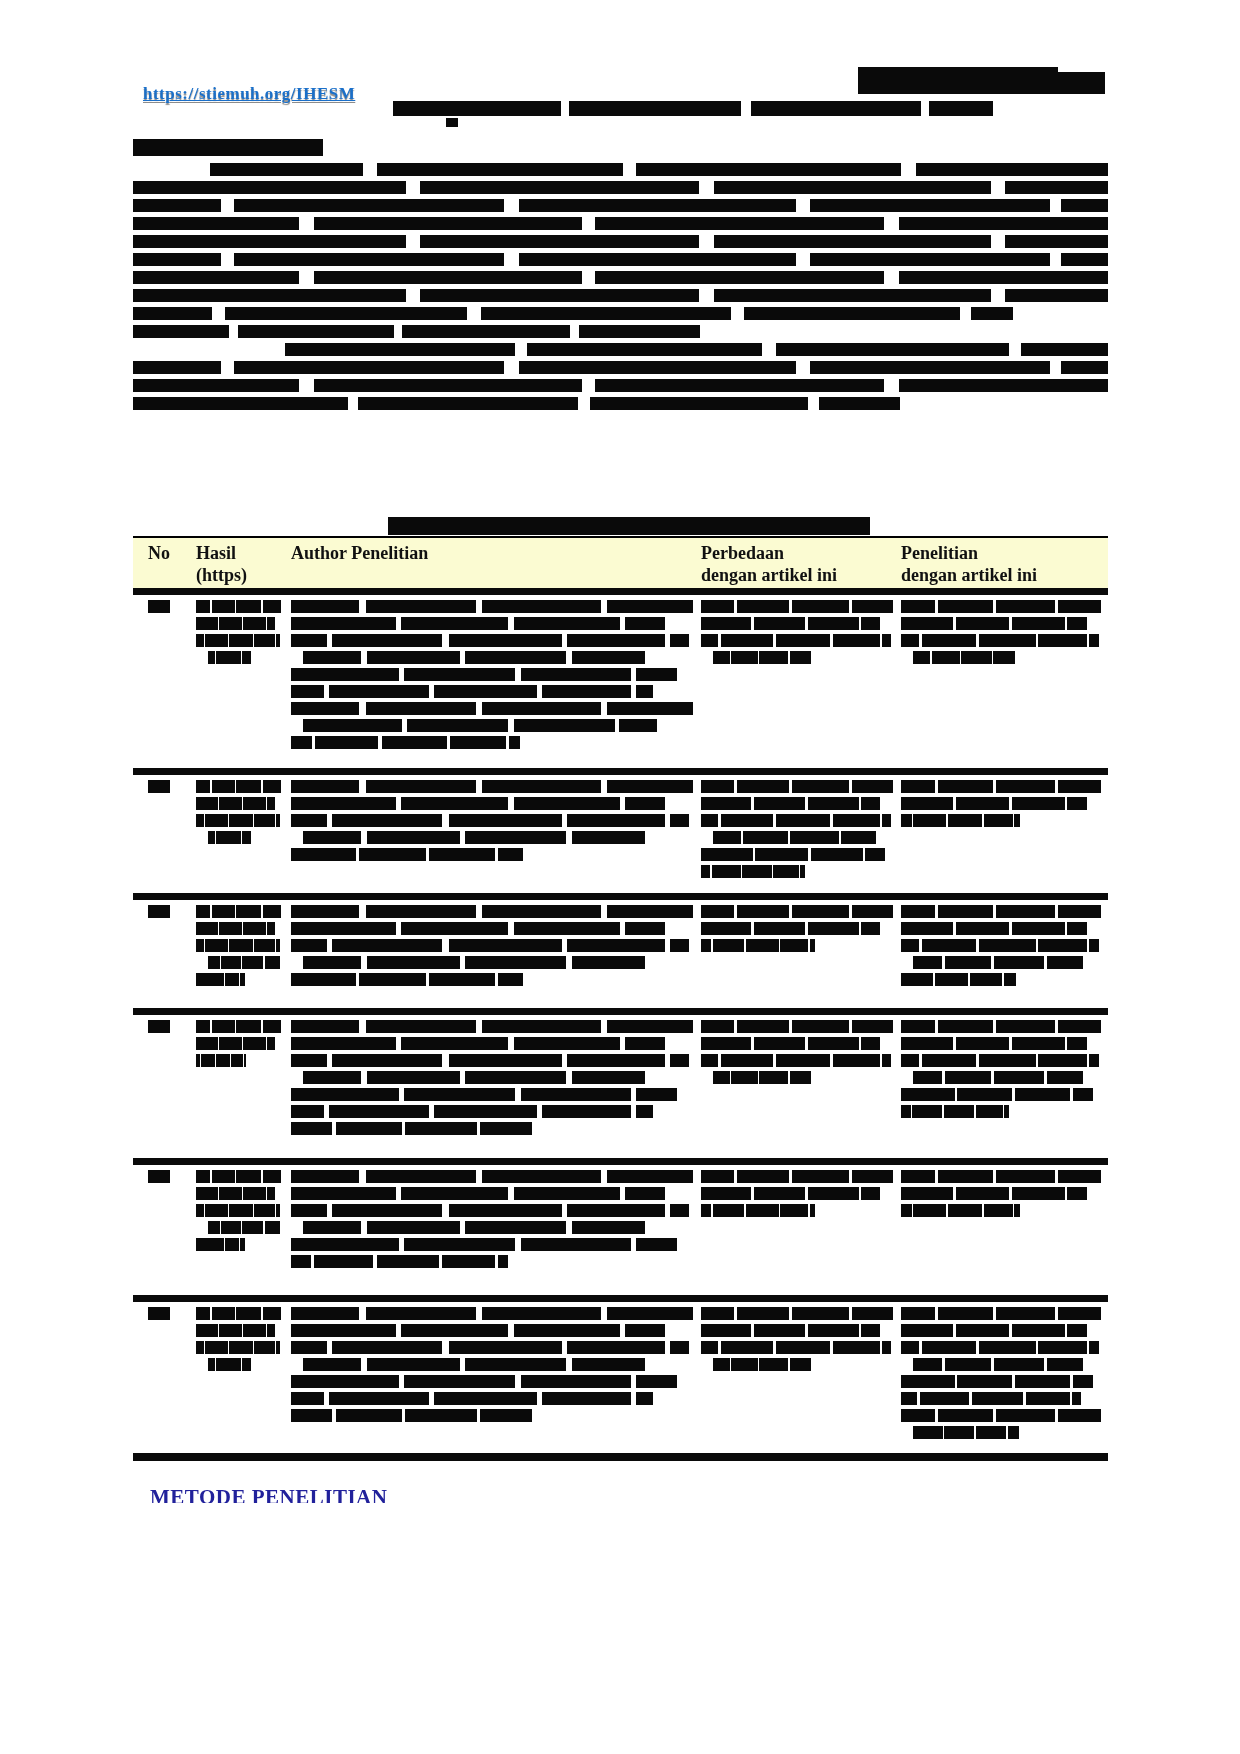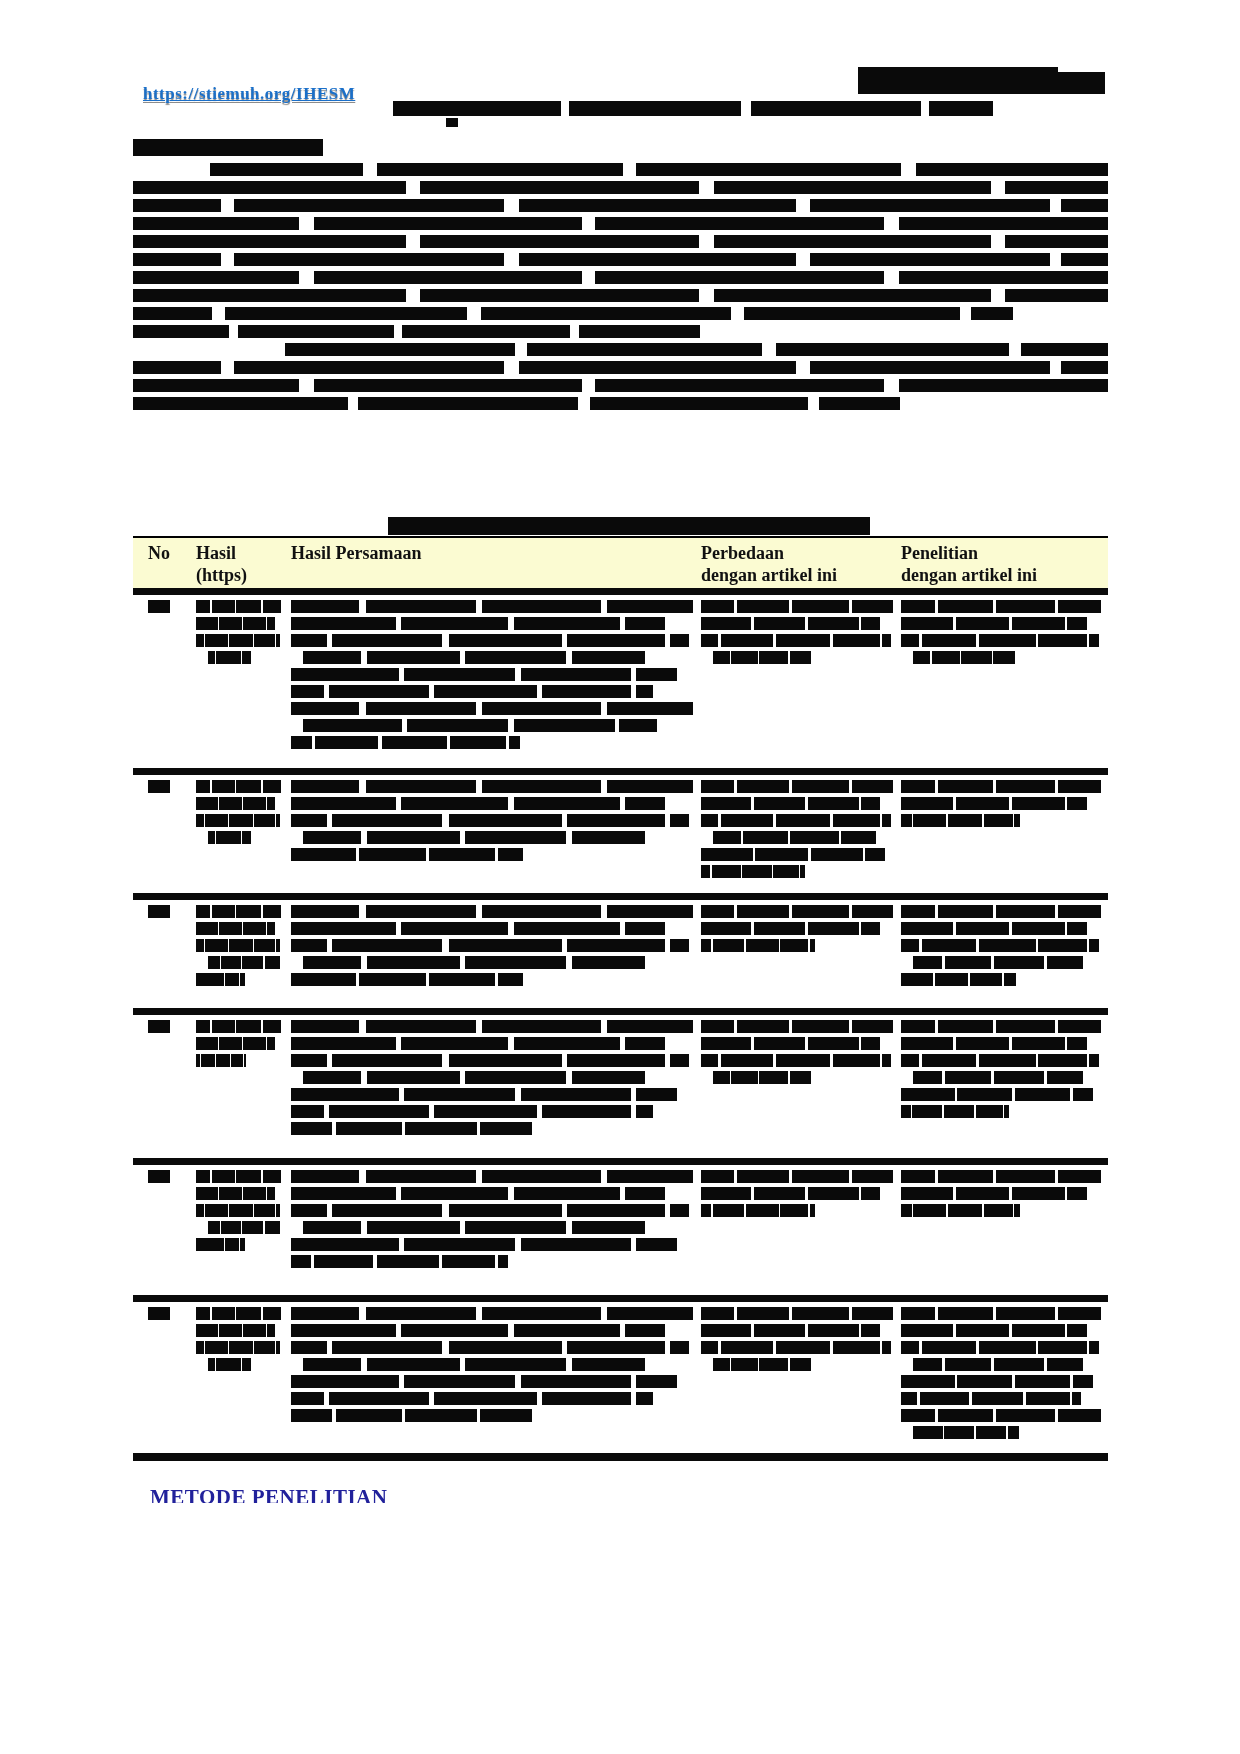--- a/index.html
+++ b/index.html
@@ -50,21 +50,21 @@
   <div class="rtable">
     <div class="thead">
       <div class="hc" style="left:15px">
         <div>No</div>
       </div>
       <div class="hc" style="left:63px">
         <div>Hasil</div>
         <div>(https)</div>
       </div>
       <div class="hc" style="left:158px">
-        <div>Hasil Persamaan</div>
+        <div>Author Penelitian</div>
       </div>
       <div class="hc" style="left:568px">
         <div>Perbedaan</div>
         <div>dengan artikel ini</div>
       </div>
       <div class="hc" style="left:768px">
         <div>Penelitian</div>
         <div>dengan artikel ini</div>
       </div>
     </div>

